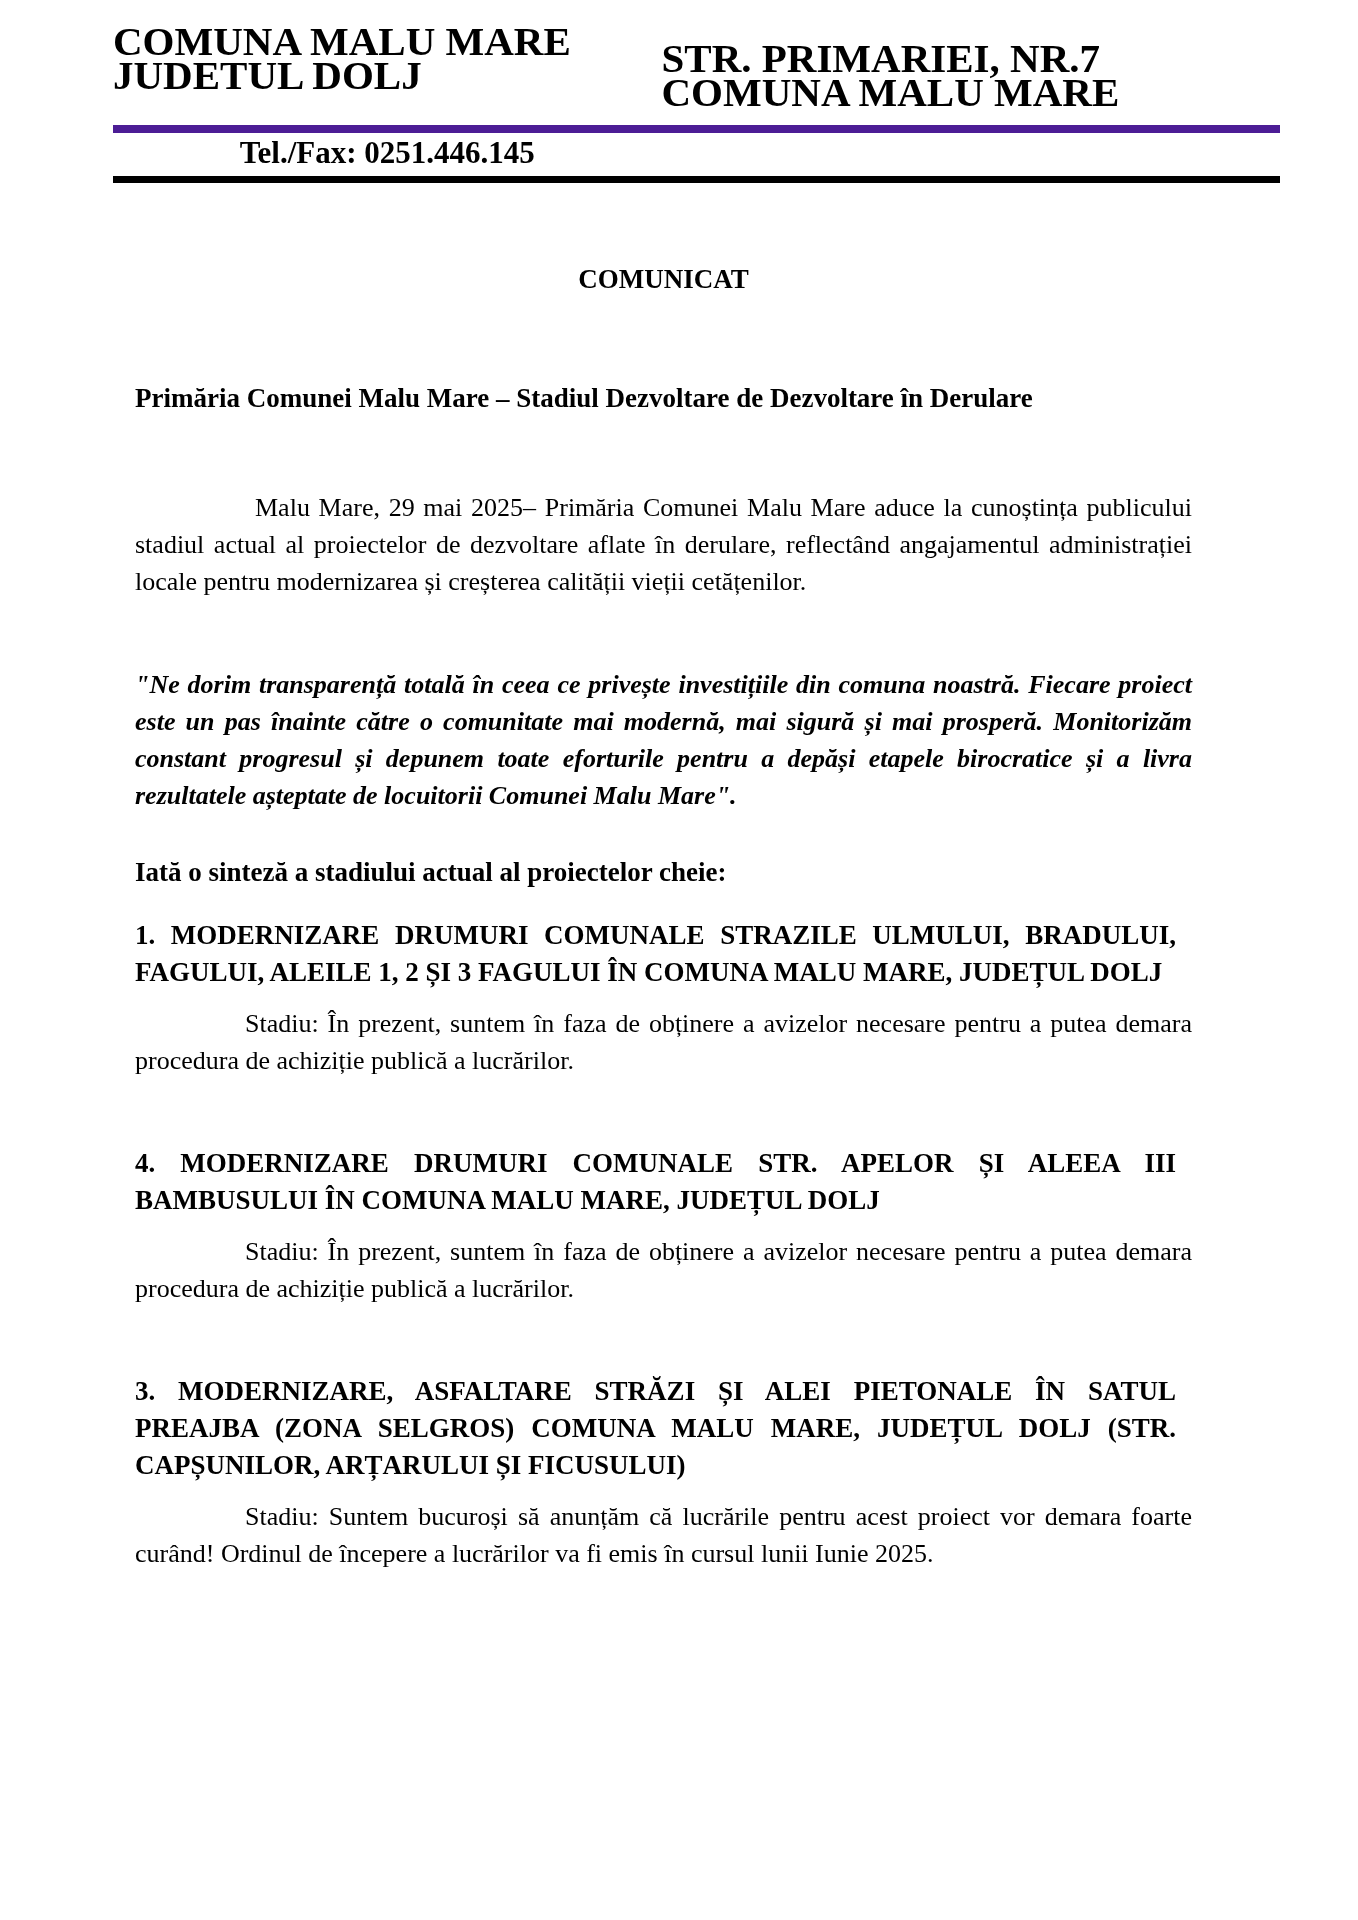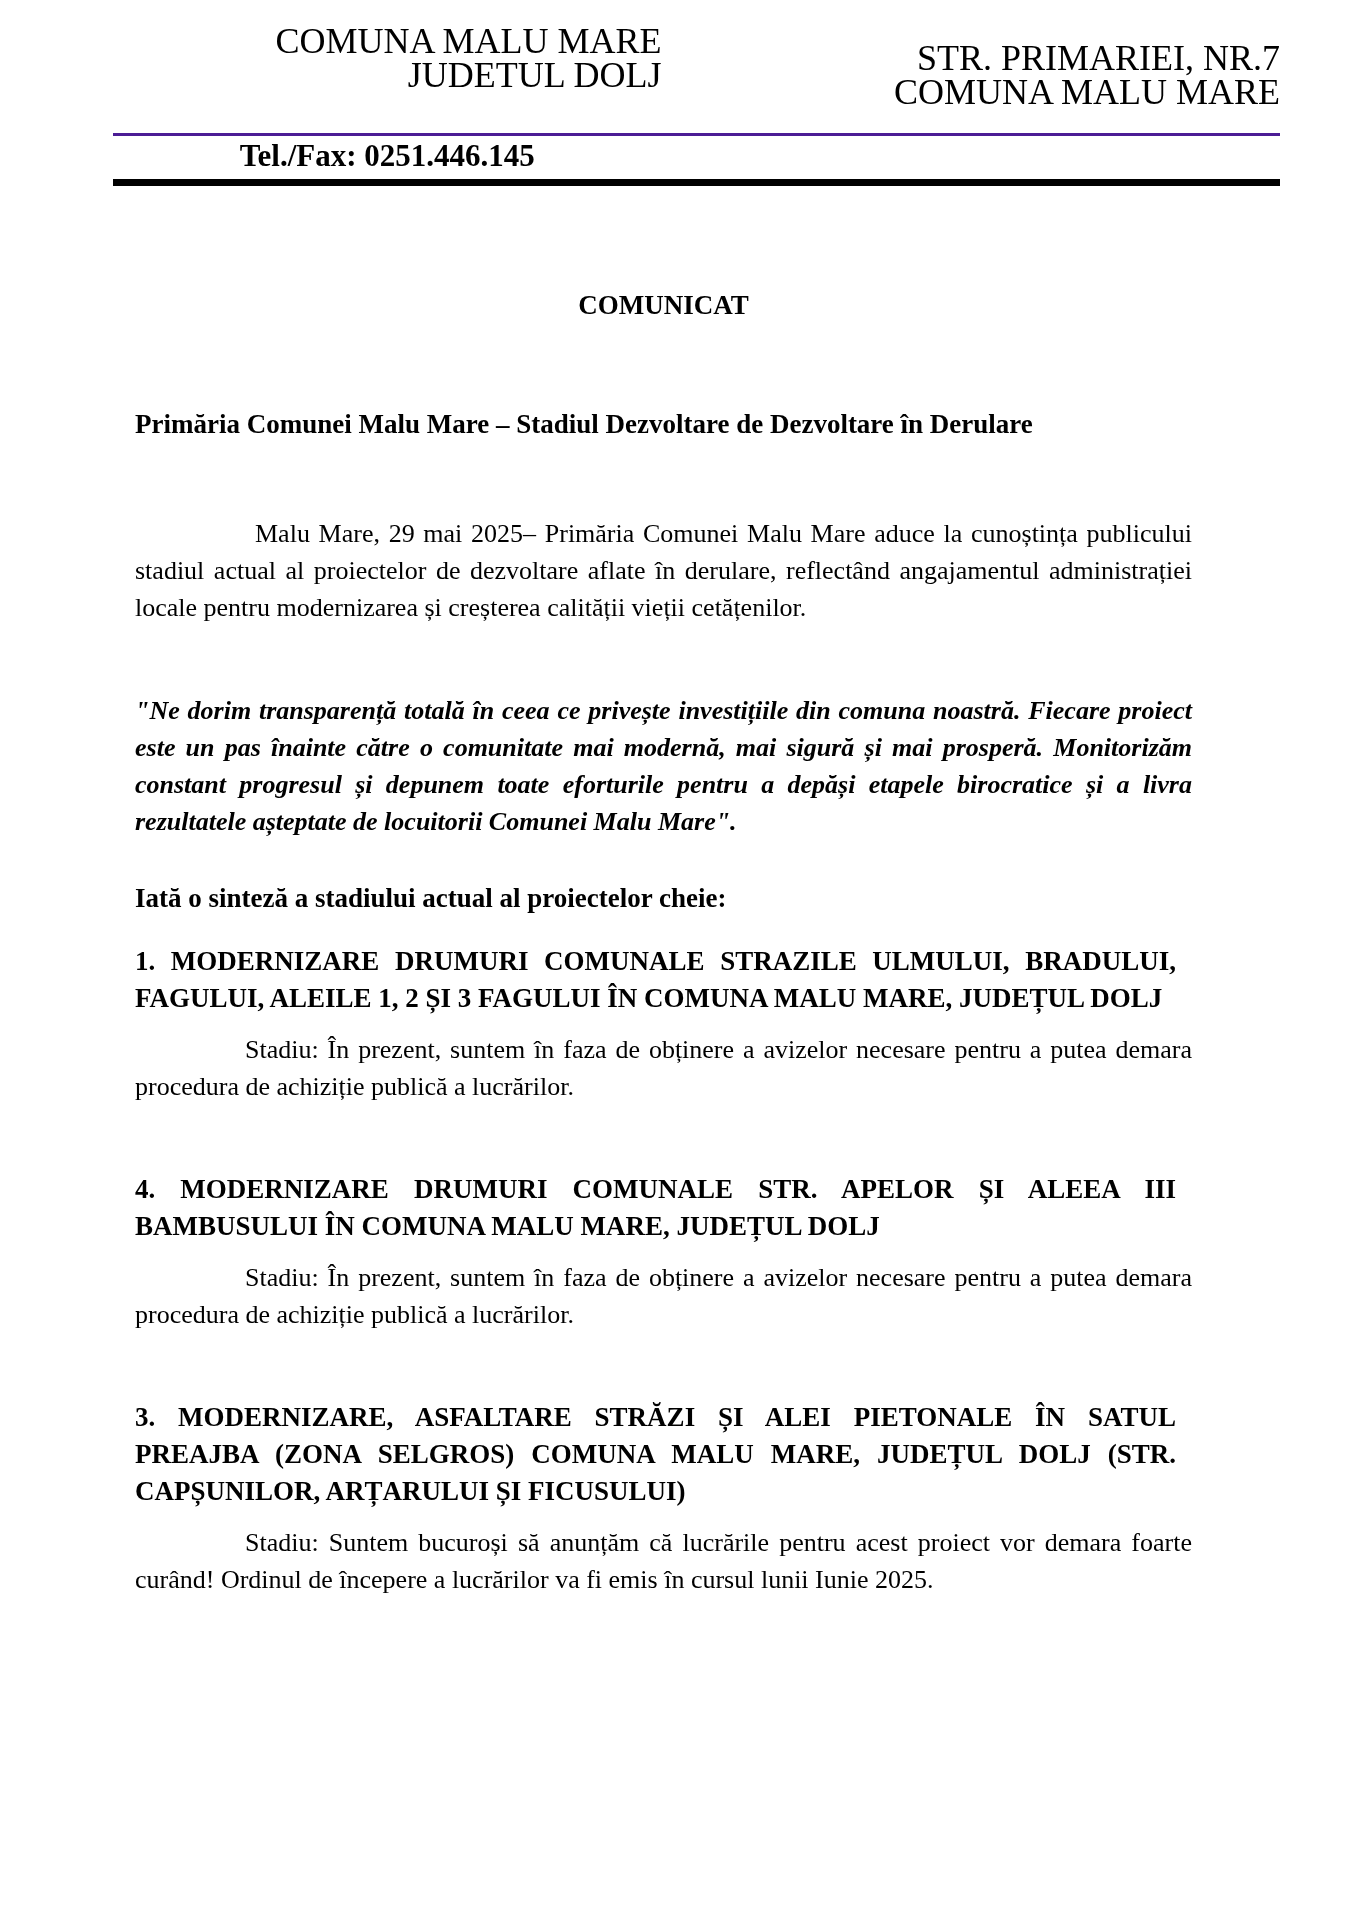--- a/index.html
+++ b/index.html
@@ -19,47 +19,47 @@
     overflow: hidden;
   }
   
   .letterhead {
     margin: 24px 78px 0 113px; 
   }
   .lh-top {
     display: flex;
   }
   .lh-col {
-    font-weight: normal;
-    font-size: 36px;
+    font-weight: bold;
+    font-size: 41px;
     line-height: 34px;
-    text-align: right;
+    text-align: left;
   }
   .lh-col.left  { width: 47%; }
   .lh-col.right { width: 53%; padding-top: 17px; }
   .lh-contact {
     display: flex;
-    margin-top: 24px;
-    border-top: 3px solid #4c1d95;
+    margin-top: 16px;
+    border-top: 8px solid #4c1d95;
     border-bottom: 7px solid #000;
     padding: 3px 0 6px 0;
     font-weight: bold;
     font-size: 31px;
     line-height: 34px;
   }
   .lh-contact .cell { text-align: center; }
   .lh-contact .cell.left  { width: 47%; }
   .lh-contact .cell.right { width: 53%; }
 
   
   .content {
     margin: 0 166px 0 135px; 
   }
   .doc-title {
-    margin-top: 101px;
+    margin-top: 78px;
     text-align: center;
     font-weight: bold;
     font-size: 27px;
     line-height: 37px;
   }
   .doc-subject {
     margin-top: 82px;
     font-weight: bold;
     font-size: 27px;
     line-height: 37px;

